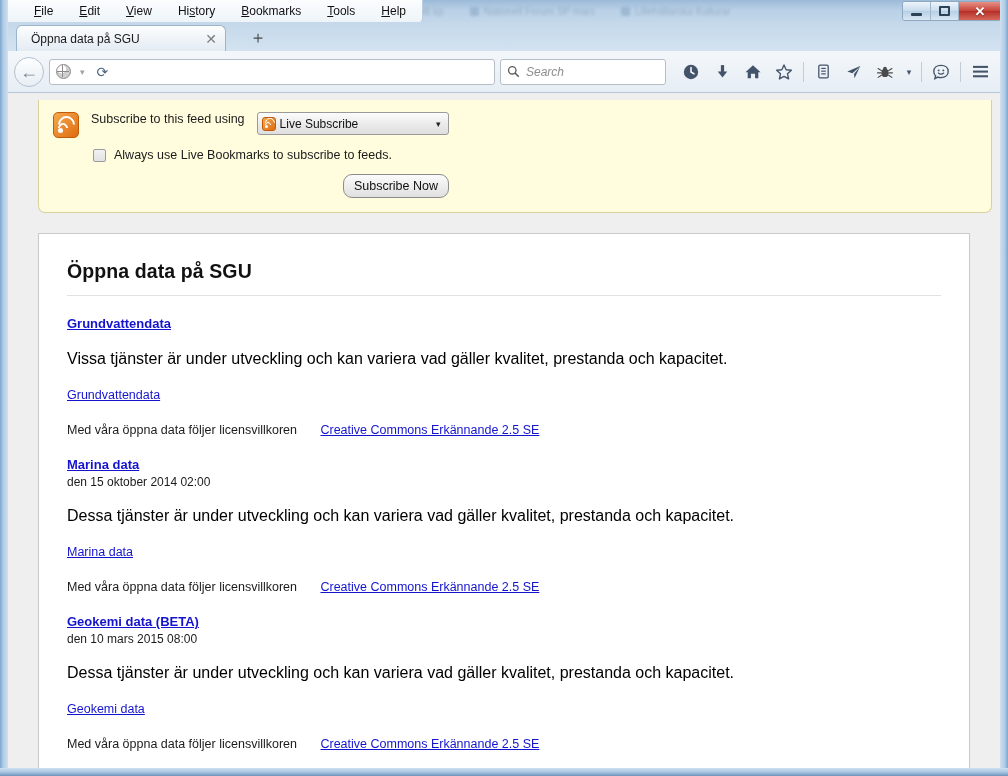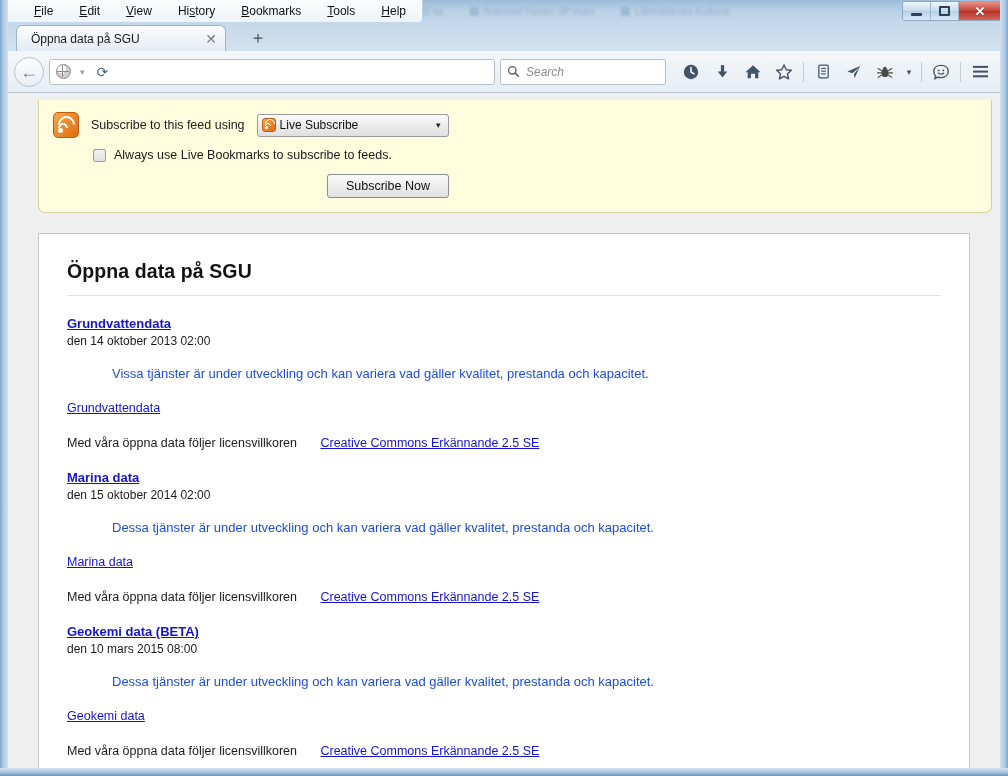--- a/index.html
+++ b/index.html
@@ -161,21 +161,21 @@
   .feedbar {
     margin: 7px 8px 0 30px;
     background: #fffddd;
     border: 1px solid #d9d0a0;
     border-radius: 0 0 7px 7px;
     border-top: none;
     padding: 12px 14px 14px 14px;
     position: relative;
     min-height: 104px;
   }
-  .feed-row1 { display: flex; align-items: center; gap: 12px; }
+  .feed-row1 { display: flex; gap: 12px; }
   .rss-icon {
     width: 26px; height: 26px; border-radius: 5px; flex: none;
     background: linear-gradient(135deg,#f5a94f,#e06c10);
     border: 1px solid #c25b08;
     position: relative;
   }
   .rss-icon .dot { position: absolute; left: 4px; bottom: 4px; width: 5px; height: 5px; background: #fff; border-radius: 50%; }
   .rss-icon .arc1, .rss-icon .arc2 {
     position: absolute; left: 4px; bottom: 4px;
     border: 2.6px solid #fff; border-right-color: transparent; border-bottom-color: transparent;
@@ -212,22 +212,22 @@
   .feed-row2 { display: flex; align-items: flex-end; gap: 8px; margin: 10px 0 0 40px; }
   .chk {
     width: 13px; height: 13px; flex: none;
     border: 1px solid #9b9b9b; border-radius: 2px;
     background: linear-gradient(180deg,#f2f2f2,#e2e2e2);
   }
   .chk-label { font-size: 12.5px; color: #1b1b1b; }
 
   .feed-row3 { display: flex; justify-content: flex-end; margin-top: 12px; padding-right: 528px; }
   .subscribe-btn {
-    padding: 4px 18px; font-size: 12.5px; color: #111;
-    border: 1px solid #8d8d8d; border-radius: 3px;
+    padding: 4px 10px; font-size: 12.5px; color: #111;
+    border: 1px solid #8d8d8d; border-radius: 9px;
     background: linear-gradient(180deg,#fbfbfb,#ececec 55%,#e0e0e0);
   }
 
   
   .card {
     margin: 20px 30px 0 30px;
     background: #fff;
     border: 1px solid #c9c9c9;
     min-height: 494px;
     padding: 26px 28px 30px 28px;
@@ -237,21 +237,21 @@
     letter-spacing: .1px;
   }
   .title-rule { height: 1px; background: #e2e2e2; margin: 12px 0 0 0; }
 
   .entry { margin-top: 18px; }
   .entry-title {
     font-size: 13px; font-weight: bold; color: #1414cf;
     text-decoration: underline; display: inline-block;
   }
   .entry-date { font-size: 12px; color: #1b1b1b; margin-top: 2px; }
-  .entry-desc { font-size: 13px; color: #1d4ed8; margin-top: 18px; margin-left: 45px; }
+  .entry-desc { font-size: 16px; color: #000000; margin-top: 18px; }
   .entry-link { font-size: 12.5px; color: #1414cf; text-decoration: underline; display: inline-block; margin-top: 20px; }
   .entry-license { font-size: 12.5px; color: #1b1b1b; margin-top: 20px; }
   .entry-license a { color: #1414cf; text-decoration: underline; margin-left: 20px; }
 </style>
 </head>
 <body>
 
 <div class="window">
 
   <div class="titlebar">
@@ -423,21 +423,20 @@
         <div class="subscribe-btn">Subscribe Now</div>
       </div>
     </div>
 
     <div class="card">
       <div class="page-title">Öppna data på SGU</div>
       <div class="title-rule"></div>
 
       <div class="entry">
         <div><span class="entry-title">Grundvattendata</span></div>
-        <div class="entry-date">den 14 oktober 2013 02:00</div>
         <div class="entry-desc">Vissa tjänster är under utveckling och kan variera vad gäller kvalitet, prestanda och kapacitet.</div>
         <div><span class="entry-link">Grundvattendata</span></div>
         <div class="entry-license"><span>Med våra öppna data följer licensvillkoren </span><a href="#">Creative Commons Erkännande 2.5 SE</a></div>
       </div>
 
       <div class="entry">
         <div><span class="entry-title">Marina data</span></div>
         <div class="entry-date">den 15 oktober 2014 02:00</div>
         <div class="entry-desc">Dessa tjänster är under utveckling och kan variera vad gäller kvalitet, prestanda och kapacitet.</div>
         <div><span class="entry-link">Marina data</span></div>

